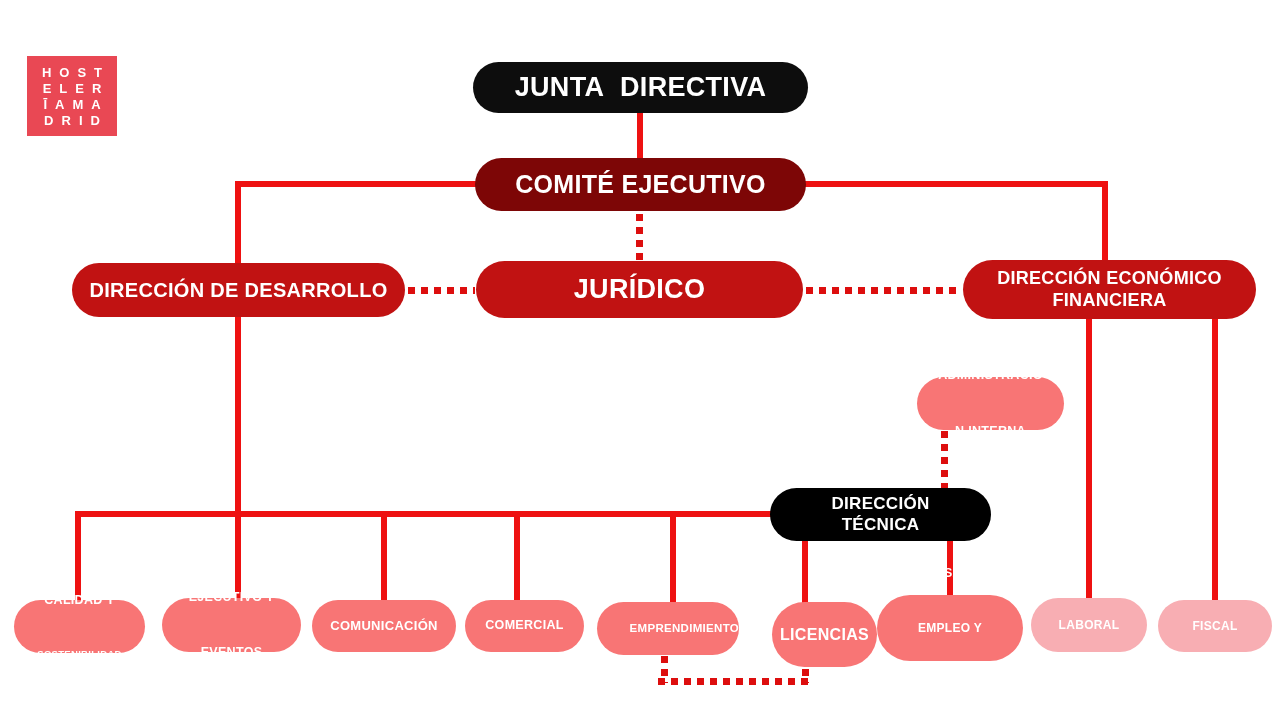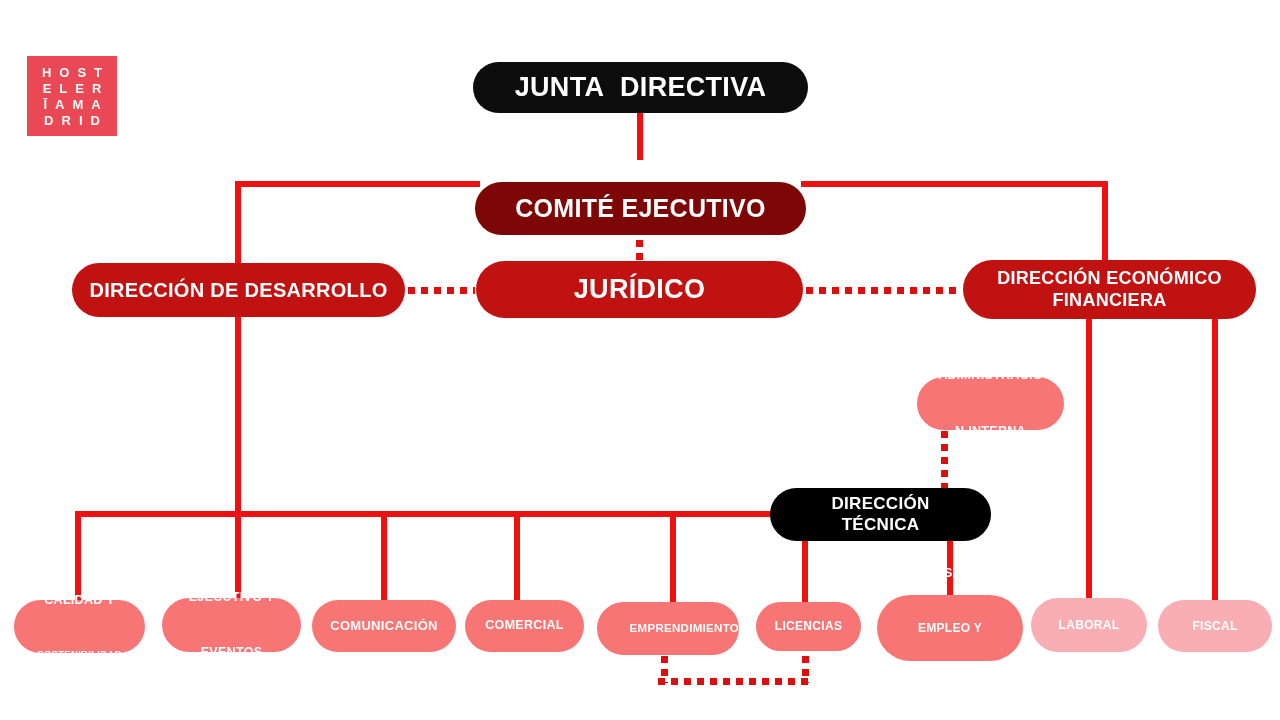--- a/index.html
+++ b/index.html
@@ -8,21 +8,21 @@
     font-family:"Liberation Sans", sans-serif;overflow:hidden;
   }
   
   .node{
     position:absolute;display:flex;flex-direction:column;align-items:center;
     justify-content:center;color:#ffffff;font-weight:bold;border-radius:999px;
     text-align:center;line-height:1.22;letter-spacing:.3px;z-index:3;
   }
   .node span{display:block;}
   .c-black {background:#0d0d0d;}
-  .c-maroon{background:#7d0606;margin-top:24px;}
+  .c-maroon{background:#7d0606;}
   .c-red   {background:#c11212;}
   .c-bright{background:#000000;}
   .c-salmon{background:#f87575;gap:40px;}
   .c-pink  {background:#f8aeb3;}
   
   .lh{position:absolute;height:6px;background:#ee1111;z-index:1;}
   .lv{position:absolute;width:6px;background:#ee1111;z-index:1;}
   .dh{position:absolute;height:7px;z-index:1;
       background:repeating-linear-gradient(to right,#dd0e0e 0 7px,transparent 7px 13px);}
   .dv{position:absolute;width:7px;z-index:1;
@@ -120,21 +120,21 @@
   </div>
 
   <div class="node c-salmon" style="left:465px;top:600px;width:119px;height:52px;font-size:12.5px;">
     <span>COMERCIAL</span>
   </div>
 
   <div class="node c-salmon" style="left:597px;top:602px;width:142px;height:53px;font-size:11.5px;align-items:flex-end;">
     <span>EMPRENDIMIENTO</span>
   </div>
 
-  <div class="node c-salmon" style="left:756px;top:602px;width:105px;height:49px;font-size:12px;">
+  <div class="node c-salmon" style="left:772px;top:602px;width:105px;height:65px;font-size:16px;">
     <span>LICENCIAS</span>
   </div>
 
   <div class="node c-salmon" style="left:877px;top:595px;width:146px;height:66px;font-size:12px;">
     <span>BOLSA DE</span>
     <span>EMPLEO Y</span>
     <span>FORMACIÓN</span>
   </div>
 
   <div class="node c-pink" style="left:1031px;top:598px;width:116px;height:54px;font-size:12px;">

